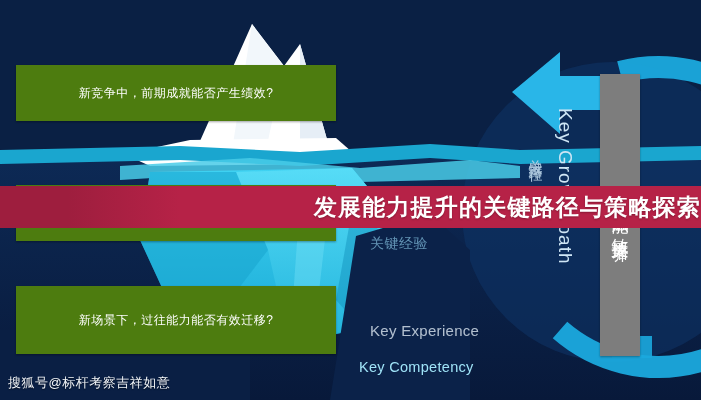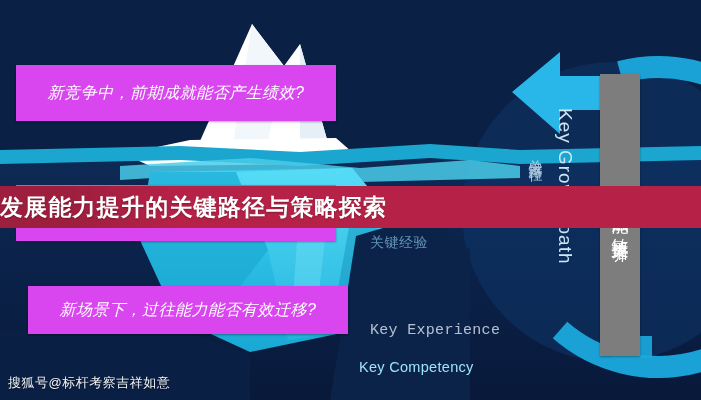--- a/index.html
+++ b/index.html
@@ -31,41 +31,39 @@
   #label-key-achievement { left: 359px; top: 60px; }
   #label-key-competency  { left: 359px; top: 288px; }
   #label-key-competency .cn { color: #9fe3f7; }
   #label-key-competency .en { color: #9fe3f7; margin-top: 32px; }
 
   
   #label-key-experience {
     left: 370px; top: 196px;
     color: #7fb9d8;
     opacity: .75;
-    font-family: Liberation Mono, monospace;
   }
   #label-key-experience .cn { font-size: 14px; }
   #label-key-experience .en { font-size: 15px; margin-top: 31px; }
 
   
   .callout {
     position: absolute;
-    background: #d946ef;
+    background: #4d7c0f;
     color: #ffffff;
     display: flex;
     align-items: center;
     justify-content: center;
-    font-size: 16px;
+    font-size: 12px;
     letter-spacing: .5px;
     box-shadow: 0 1px 2px rgba(0,0,0,.35);
-    font-style: italic;
   }
   #callout-top    { left: 16px;  top: 65px;  width: 320px; height: 56px; }
   #callout-middle { left: 16px;  top: 185px; width: 320px; height: 56px; }
-  #callout-bottom { left: 28px;  top: 286px; width: 320px; height: 48px; }
+  #callout-bottom { left: 16px;  top: 286px; width: 320px; height: 68px; }
 
   
   #panel-growth {
     position: absolute;
     left: 600px; top: 74px;
     width: 40px; height: 282px;
     background: #7d7d7d;
     color: #ffffff;
     font-size: 17px;
     letter-spacing: 2px;
@@ -99,21 +97,21 @@
   }
 
   
   #title-banner {
     position: absolute;
     left: 0; top: 186px;
     width: 701px; height: 42px;
     background: #b62247;
     display: flex;
     align-items: center;
-    justify-content: flex-start;
+    justify-content: flex-end;
   }
   #title-banner::after {
     content: "";
     position: absolute;
     left: 0; top: 0; bottom: 0;
     width: 180px;
     background: linear-gradient(90deg, #9e1e3e 0%, #9e1e3e 38%, rgba(182,34,71,0) 100%);
     pointer-events: none;
   }
   #banner-title {

